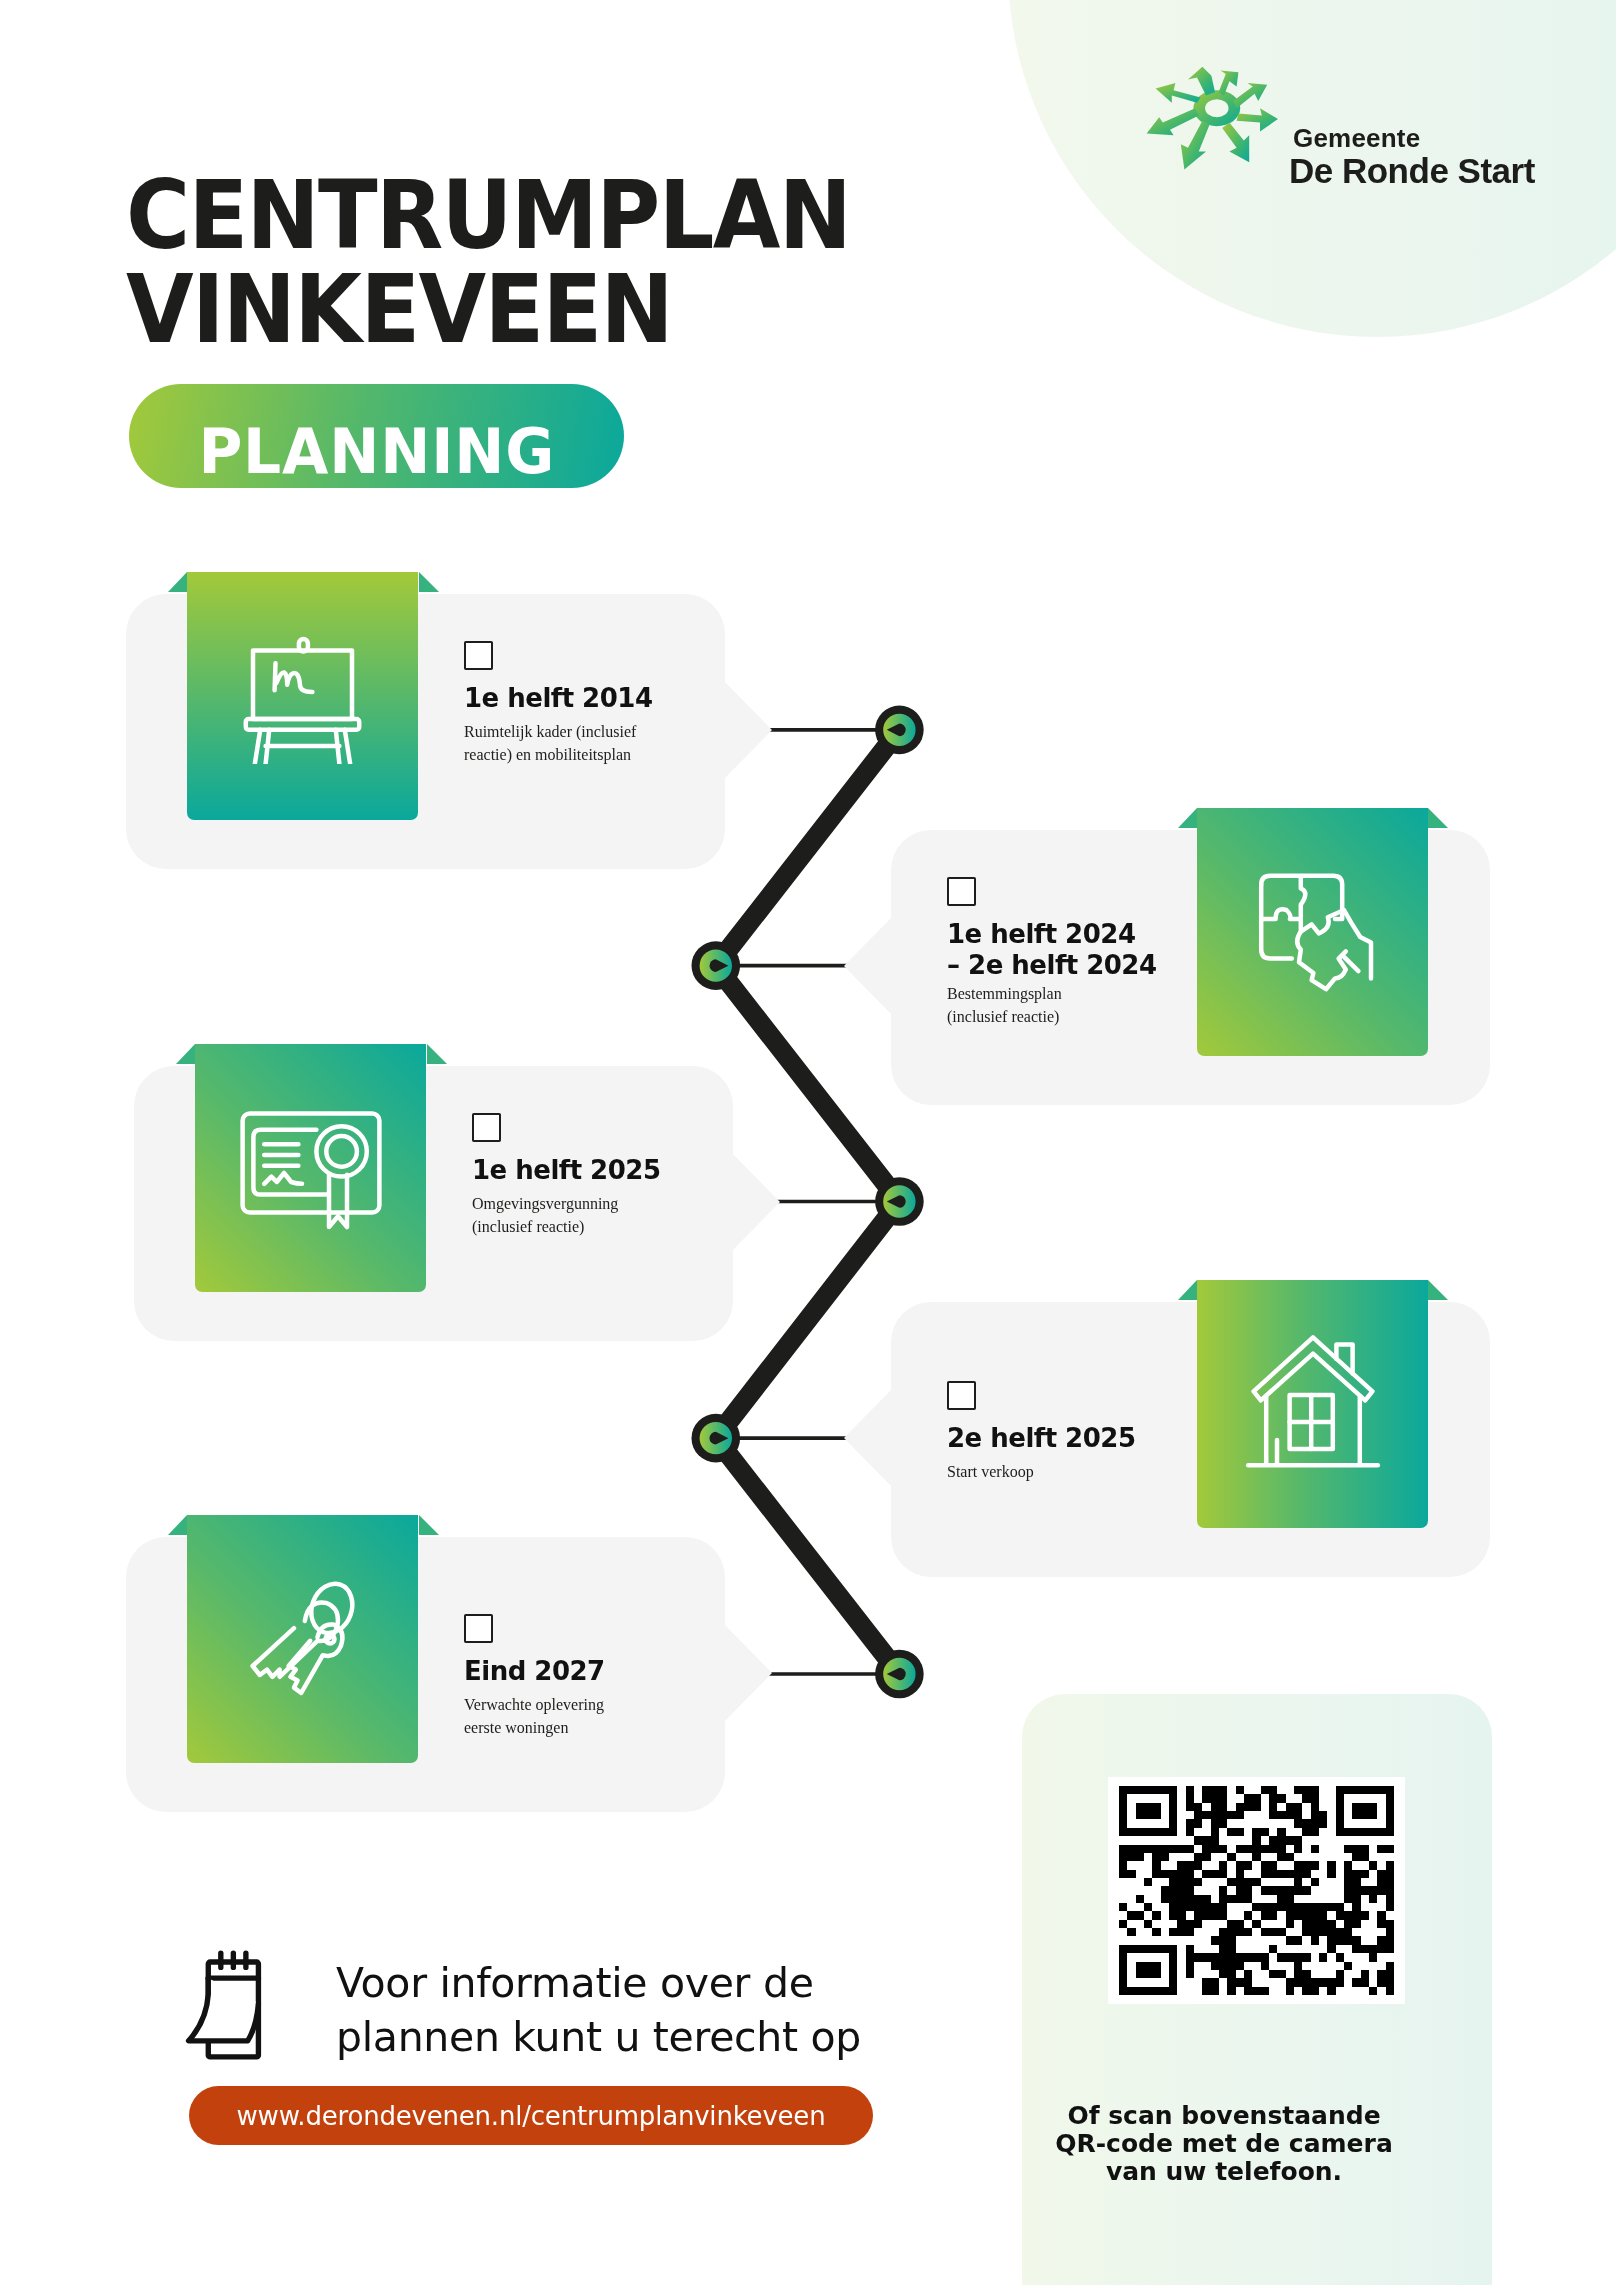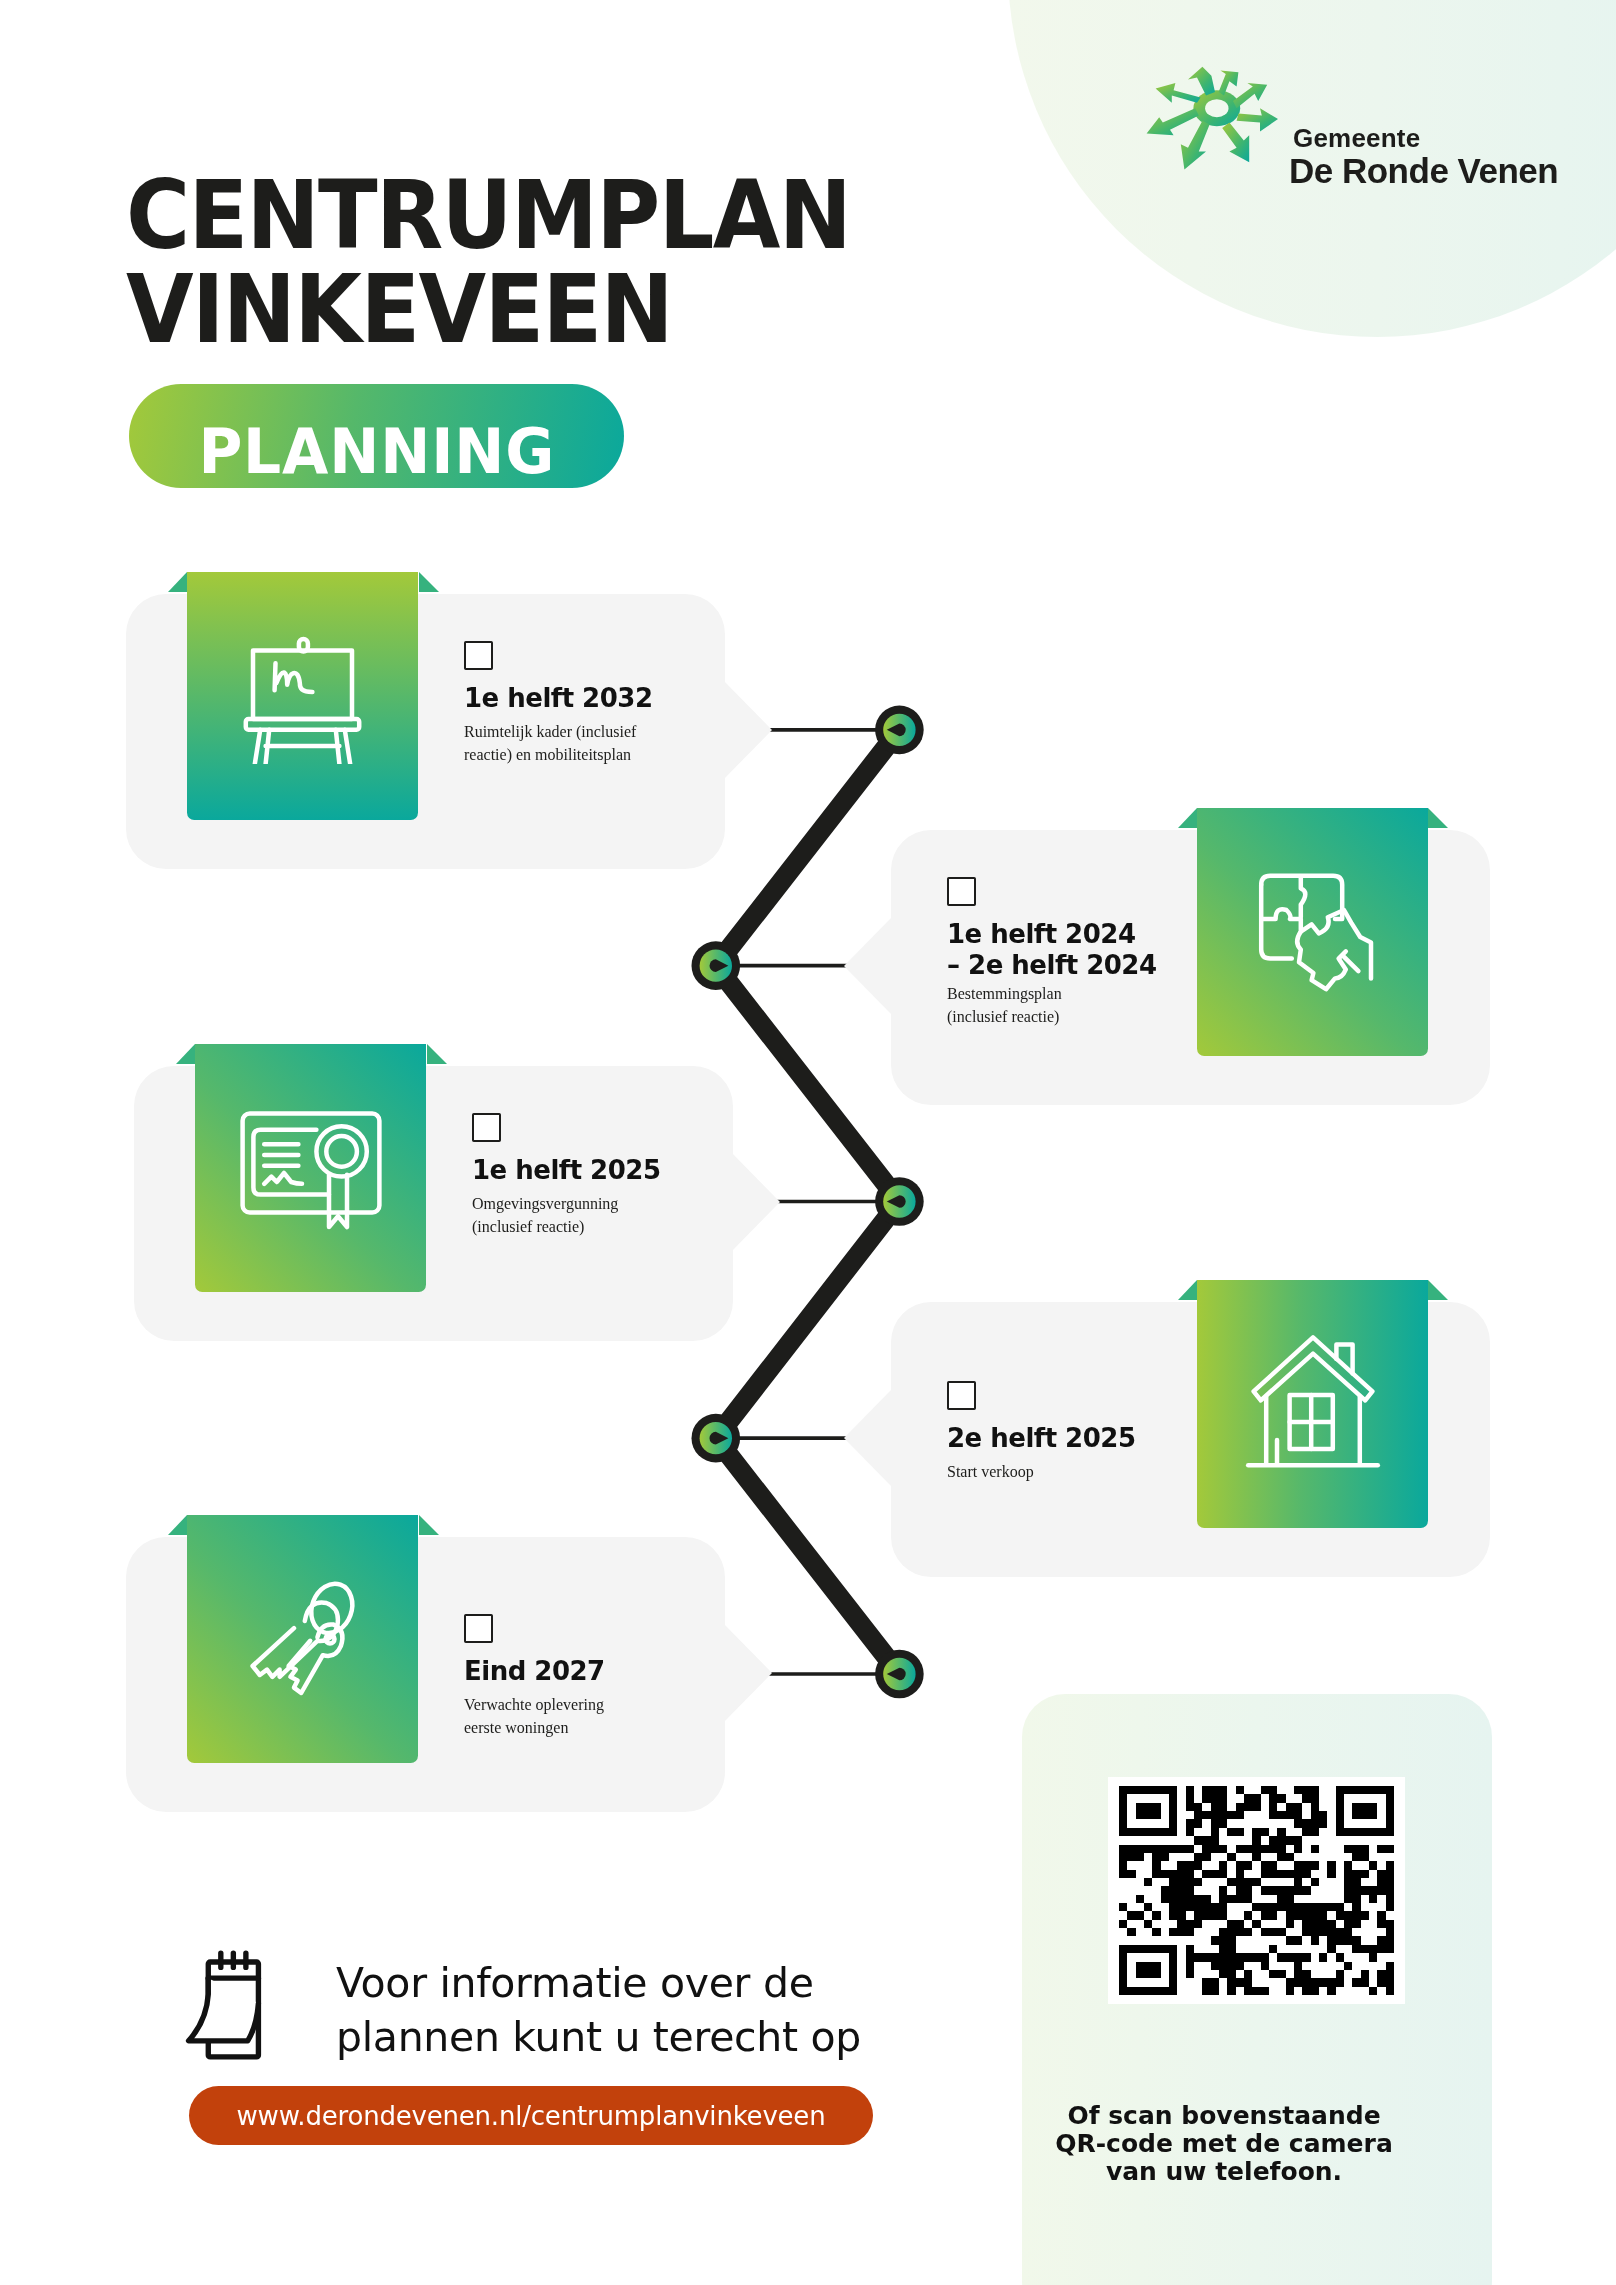--- a/index.html
+++ b/index.html
@@ -85,21 +85,21 @@
       <polygon points="100,40 122,24 116,20 138,22 128,40 124,32 104,48"></polygon>
       <polygon points="106,54 132,56 130,48 150,60 130,74 130,64 104,62"></polygon>
       <polygon points="96,64 112,84 118,78 118,108 96,96 104,92 88,70"></polygon>
       <polygon points="74,66 62,96 70,96 46,116 42,88 50,92 66,62"></polygon>
       <polygon points="62,56 30,72 34,78 4,76 18,58 22,64 58,48"></polygon>
       <polygon points="60,42 32,34 32,42 14,26 36,20 34,28 64,36"></polygon>
     </g>
     <ellipse cx="82" cy="48" rx="13" ry="10" fill="#f0f8ee"></ellipse>
   </svg>
   <div class="logo-line1">Gemeente</div>
-  <div class="logo-line2">De Ronde Venen</div>
+  <div class="logo-line2">De Ronde Start</div>
 </div>
 
 <div class="title">
   <div>CENTRUMPLAN</div>
   <div>VINKEVEEN</div>
 </div>
 
 <div class="pill">
   <span>PLANNING</span>
 </div>
@@ -157,21 +157,21 @@
     <svg width="135" height="135" viewBox="0 0 150 150" fill="none" stroke="#fff" stroke-width="5" stroke-linejoin="round" stroke-linecap="round">
       <rect x="71" y="11" width="10" height="14" rx="5"></rect>
       <rect x="20" y="24" width="110" height="76"></rect>
       <path d="M45 38 L44 68 M46 60 C52 44 58 44 58 62 C60 48 70 42 72 60 C72 66 74 70 86 70"></path>
       <rect x="12" y="100" width="126" height="12" rx="3"></rect>
       <path d="M28 112 L22 150 M122 112 L128 150 M38 112 L34 150 M112 112 L116 150 M34 130 L116 130"></path>
     </svg>
   </div>
   <div class="txt">
     <div class="checkbox"></div>
-    <div class="when">1e helft 2032</div>
+    <div class="when">1e helft 2014</div>
     <div class="desc">
       <div>Ruimtelijk kader (inclusief</div>
       <div>reactie) en mobiliteitsplan</div>
     </div>
   </div>
 </div>
 
 <div class="card right" style="left:891px; top:830px;">
   <div class="box"></div>
   <div class="pointer"></div>

